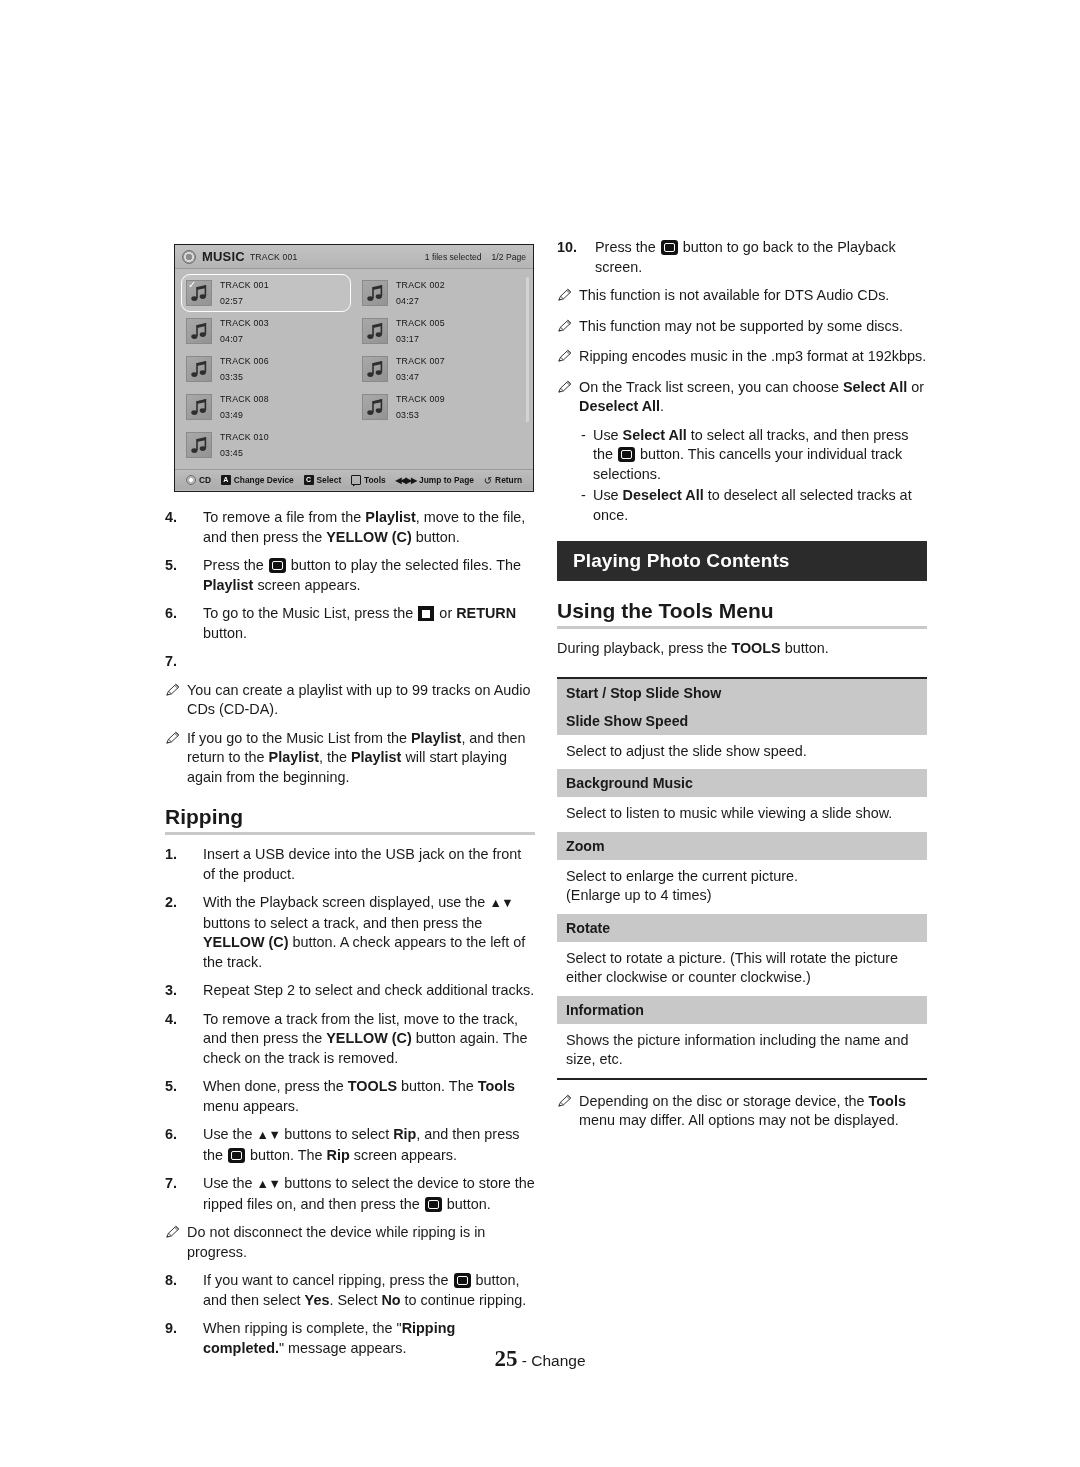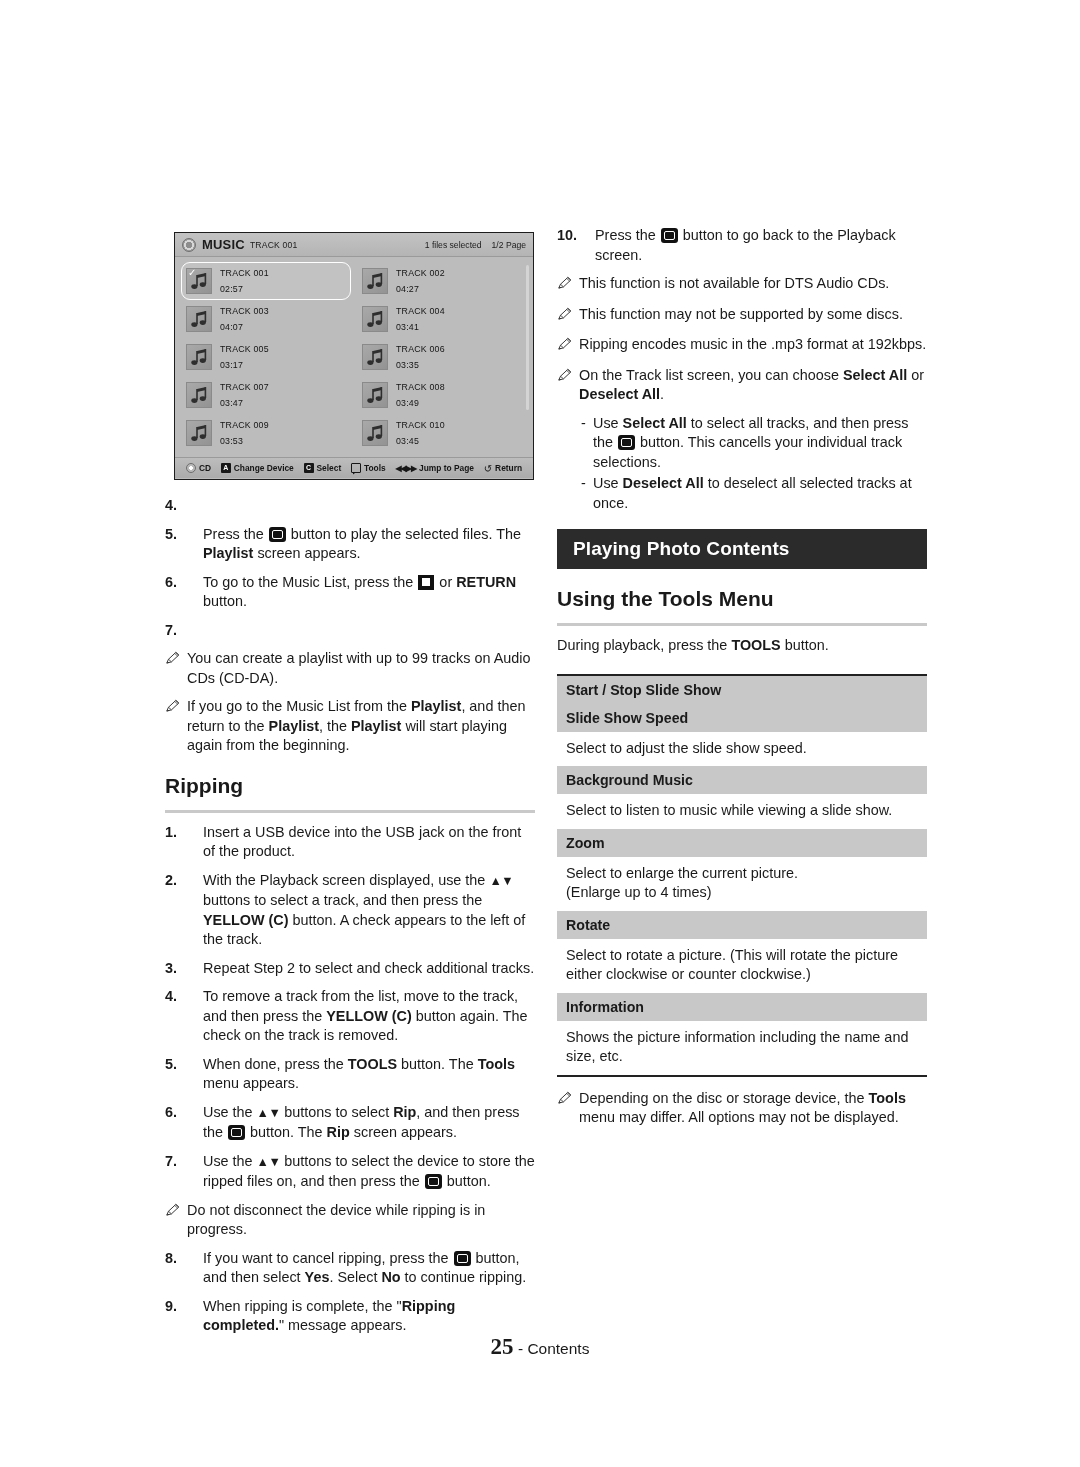--- a/index.html
+++ b/index.html
@@ -10,21 +10,21 @@
   body {
     width: 1080px;
     height: 1467px;
     font-family: "Liberation Sans", sans-serif;
     color: #1a1a1a;
     position: relative;
     overflow: hidden;
   }
   .page {
     position: absolute;
-    left: 0; top: 4px;
+    left: 0; top: 16px;
     width: 1080px;
     height: 1190px;
     text-decoration: underline;
   }
   .col {
     position: absolute;
     width: 370px;
   }
   .col-left  { left: 165px; top: 222px; }
   .col-right { left: 557px; top: 222px; }
@@ -117,21 +117,21 @@
     color: #ffffff;
     font-size: 19px;
     font-weight: bold;
     padding: 9px 0 9px 16px;
     margin: 16px 0 12px 0;
     letter-spacing: 0.1px;
   }
   .h-rule {
     font-size: 21px;
     font-weight: bold;
-    margin: 18px 0 9px 0;
+    margin: 18px 0 0 0;
     padding-bottom: 3px;
   }
   .h-rule-line {
     height: 3px;
     background: #c9c9c9;
     margin-bottom: 10px;
   }
   .body-p {
     font-size: 14.4px;
     line-height: 19.5px;
@@ -350,33 +350,20 @@
           </div>
           <div class="tv-cell">
             <div class="tv-thumb"><svg viewBox="0 0 26 26" width="26" height="26">
                 <path d="M10 6 L19 4 L19 7 L10 9 Z" fill="#2e2e2e"></path>
                 <rect x="9.2" y="6" width="1.6" height="11" fill="#2e2e2e"></rect>
                 <rect x="17.6" y="4" width="1.6" height="11" fill="#2e2e2e"></rect>
                 <ellipse cx="7.4" cy="17.6" rx="3.1" ry="2.4" fill="#2e2e2e"></ellipse>
                 <ellipse cx="15.8" cy="15.6" rx="3.1" ry="2.4" fill="#2e2e2e"></ellipse>
               </svg></div>
             <div class="tv-meta">
-              <div class="tv-name">TRACK 004</div>
-              <div class="tv-time">03:41</div>
-            </div>
-          </div>
-          <div class="tv-cell">
-            <div class="tv-thumb"><svg viewBox="0 0 26 26" width="26" height="26">
-                <path d="M10 6 L19 4 L19 7 L10 9 Z" fill="#2e2e2e"></path>
-                <rect x="9.2" y="6" width="1.6" height="11" fill="#2e2e2e"></rect>
-                <rect x="17.6" y="4" width="1.6" height="11" fill="#2e2e2e"></rect>
-                <ellipse cx="7.4" cy="17.6" rx="3.1" ry="2.4" fill="#2e2e2e"></ellipse>
-                <ellipse cx="15.8" cy="15.6" rx="3.1" ry="2.4" fill="#2e2e2e"></ellipse>
-              </svg></div>
-            <div class="tv-meta">
               <div class="tv-name">TRACK 005</div>
               <div class="tv-time">03:17</div>
             </div>
           </div>
           <div class="tv-cell">
             <div class="tv-thumb"><svg viewBox="0 0 26 26" width="26" height="26">
                 <path d="M10 6 L19 4 L19 7 L10 9 Z" fill="#2e2e2e"></path>
                 <rect x="9.2" y="6" width="1.6" height="11" fill="#2e2e2e"></rect>
                 <rect x="17.6" y="4" width="1.6" height="11" fill="#2e2e2e"></rect>
                 <ellipse cx="7.4" cy="17.6" rx="3.1" ry="2.4" fill="#2e2e2e"></ellipse>
@@ -468,20 +455,21 @@
           <span class="ic-return">↺</span>
           <span class="lbl">Return</span>
         </div>
       </div>
   </div>
 
   <div class="col col-left" style="top:492px;">
     <div id="left-steps-playlist">
         <div class="step">
           <div class="num">4.</div>
+          <div class="txt">To remove a file from the <b>Playlist</b>, move to the file, and then press the <b>YELLOW (C)</b> button.</div>
         </div>
         <div class="step">
           <div class="num">5.</div>
           <div class="txt">Press the <span class="btn-enter"></span> button to play the selected files. The <b>Playlist</b> screen appears.</div>
         </div>
         <div class="step">
           <div class="num">6.</div>
           <div class="txt">To go to the Music List, press the <span class="btn-stop"></span> or <b>RETURN</b> button.</div>
         </div>
         <div class="step">
@@ -656,16 +644,16 @@
               <path d="M2 15.5 L5.1 14.6" stroke="#2a2a2a" stroke-width="1"></path>
               <path d="M13.6 1.8 L17.4 5.2" stroke="#2a2a2a" stroke-width="1"></path>
               <path d="M12.2 3.2 L16 6.6" stroke="#2a2a2a" stroke-width=".9"></path>
             </svg></div>
           <div class="txt">Depending on the disc or storage device, the <b>Tools</b> menu may differ. All options may not be displayed.</div>
         </div>
       </div>
   </div>
 
   <div class="pg-footer">
-    <span class="pg-num">25</span><span class="pg-lang"> </span><span class="pg-lang">-</span><span class="pg-lang"> </span><span class="pg-lang">Contents</span>
+    <span class="pg-num">25</span><span class="pg-lang"> </span><span class="pg-lang">-</span><span class="pg-lang"> </span><span class="pg-lang">Change</span>
   </div>
 
 </div>
 
 </body></html>

